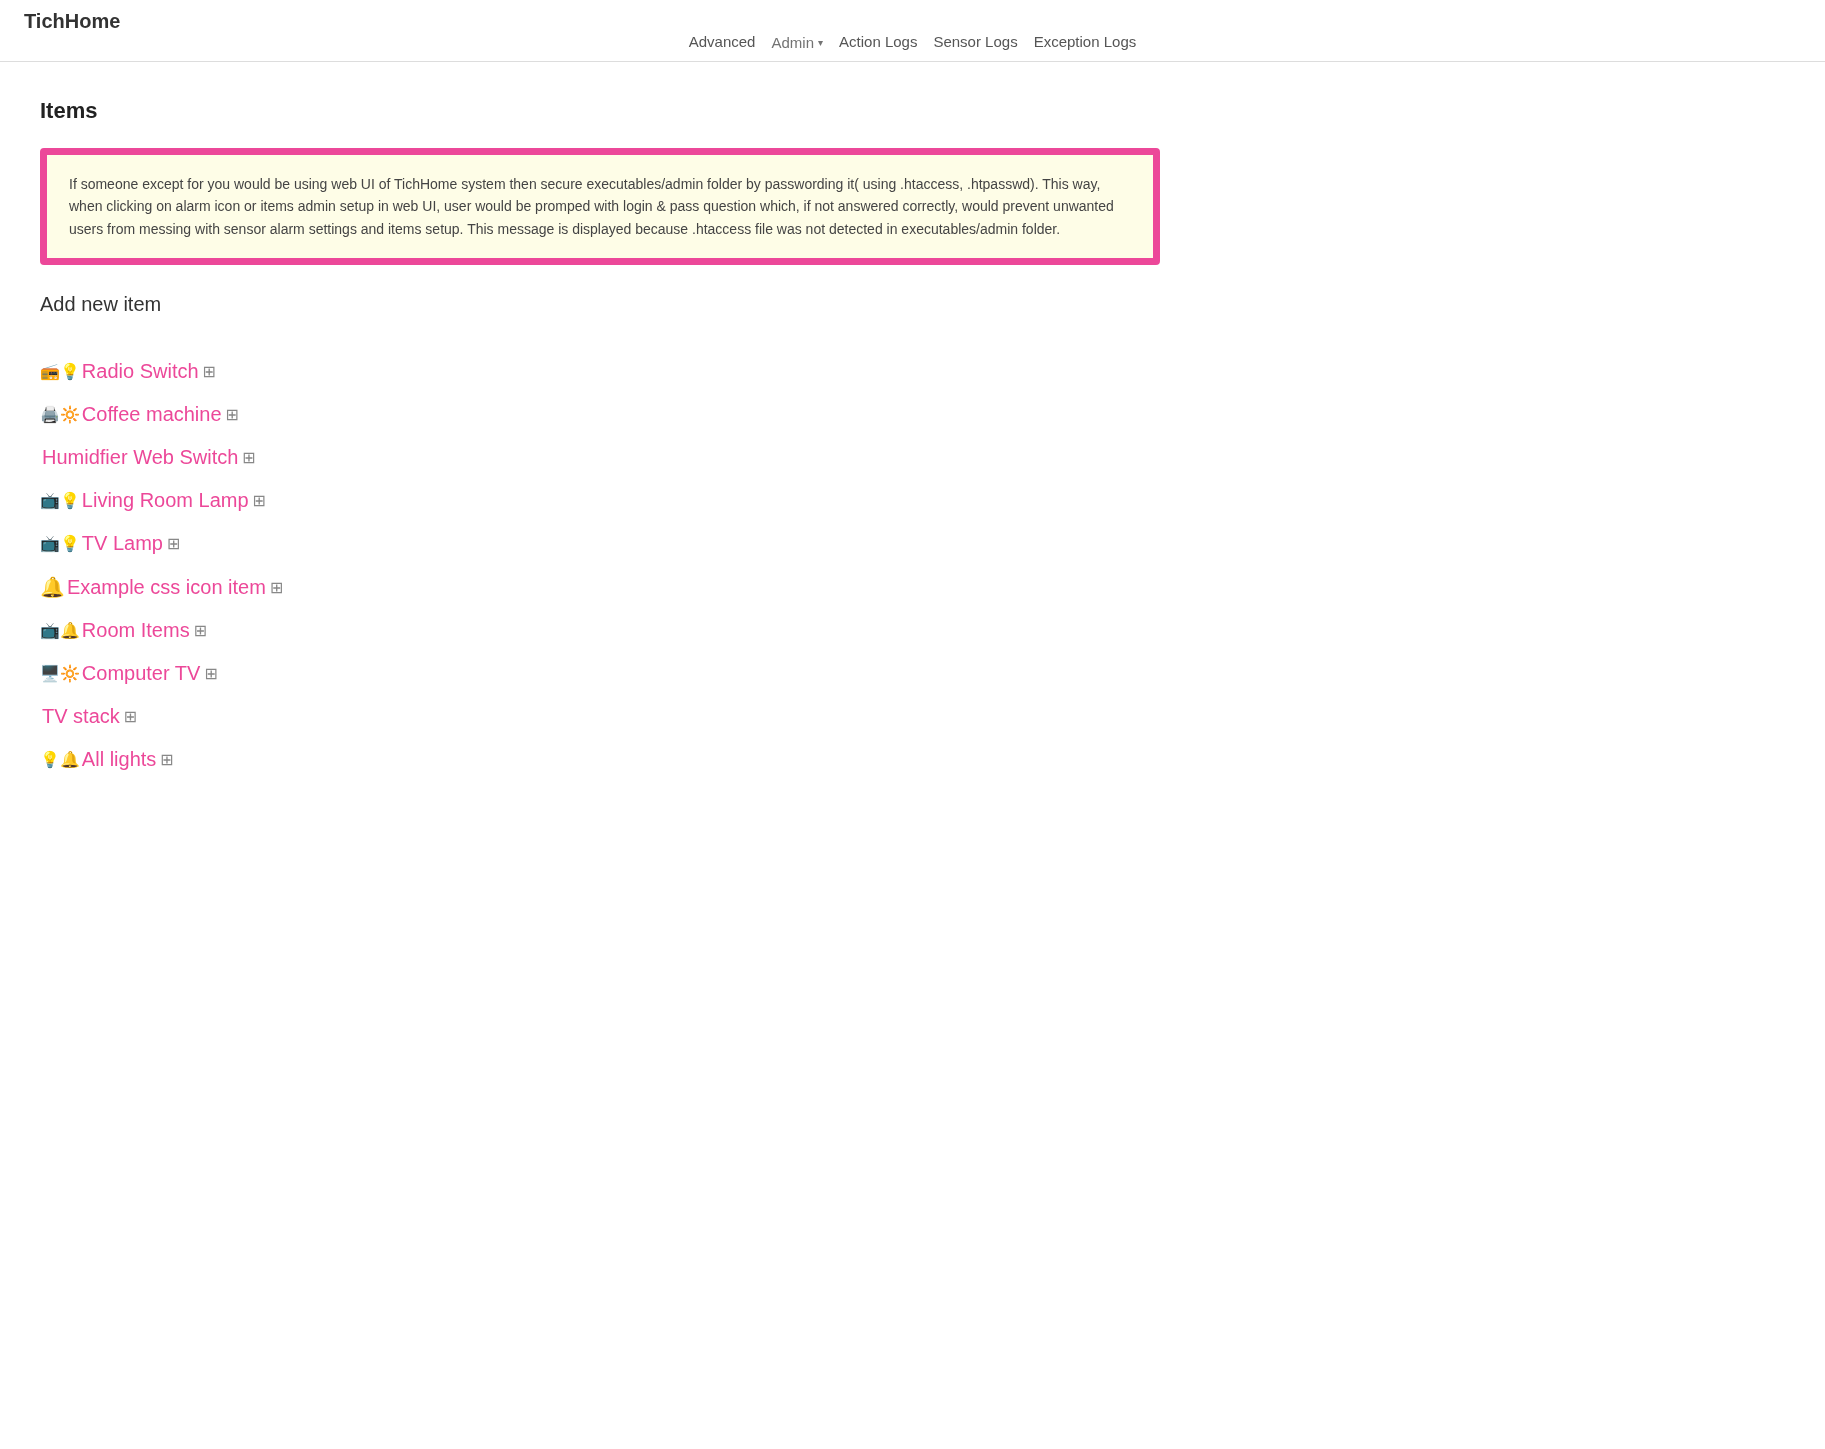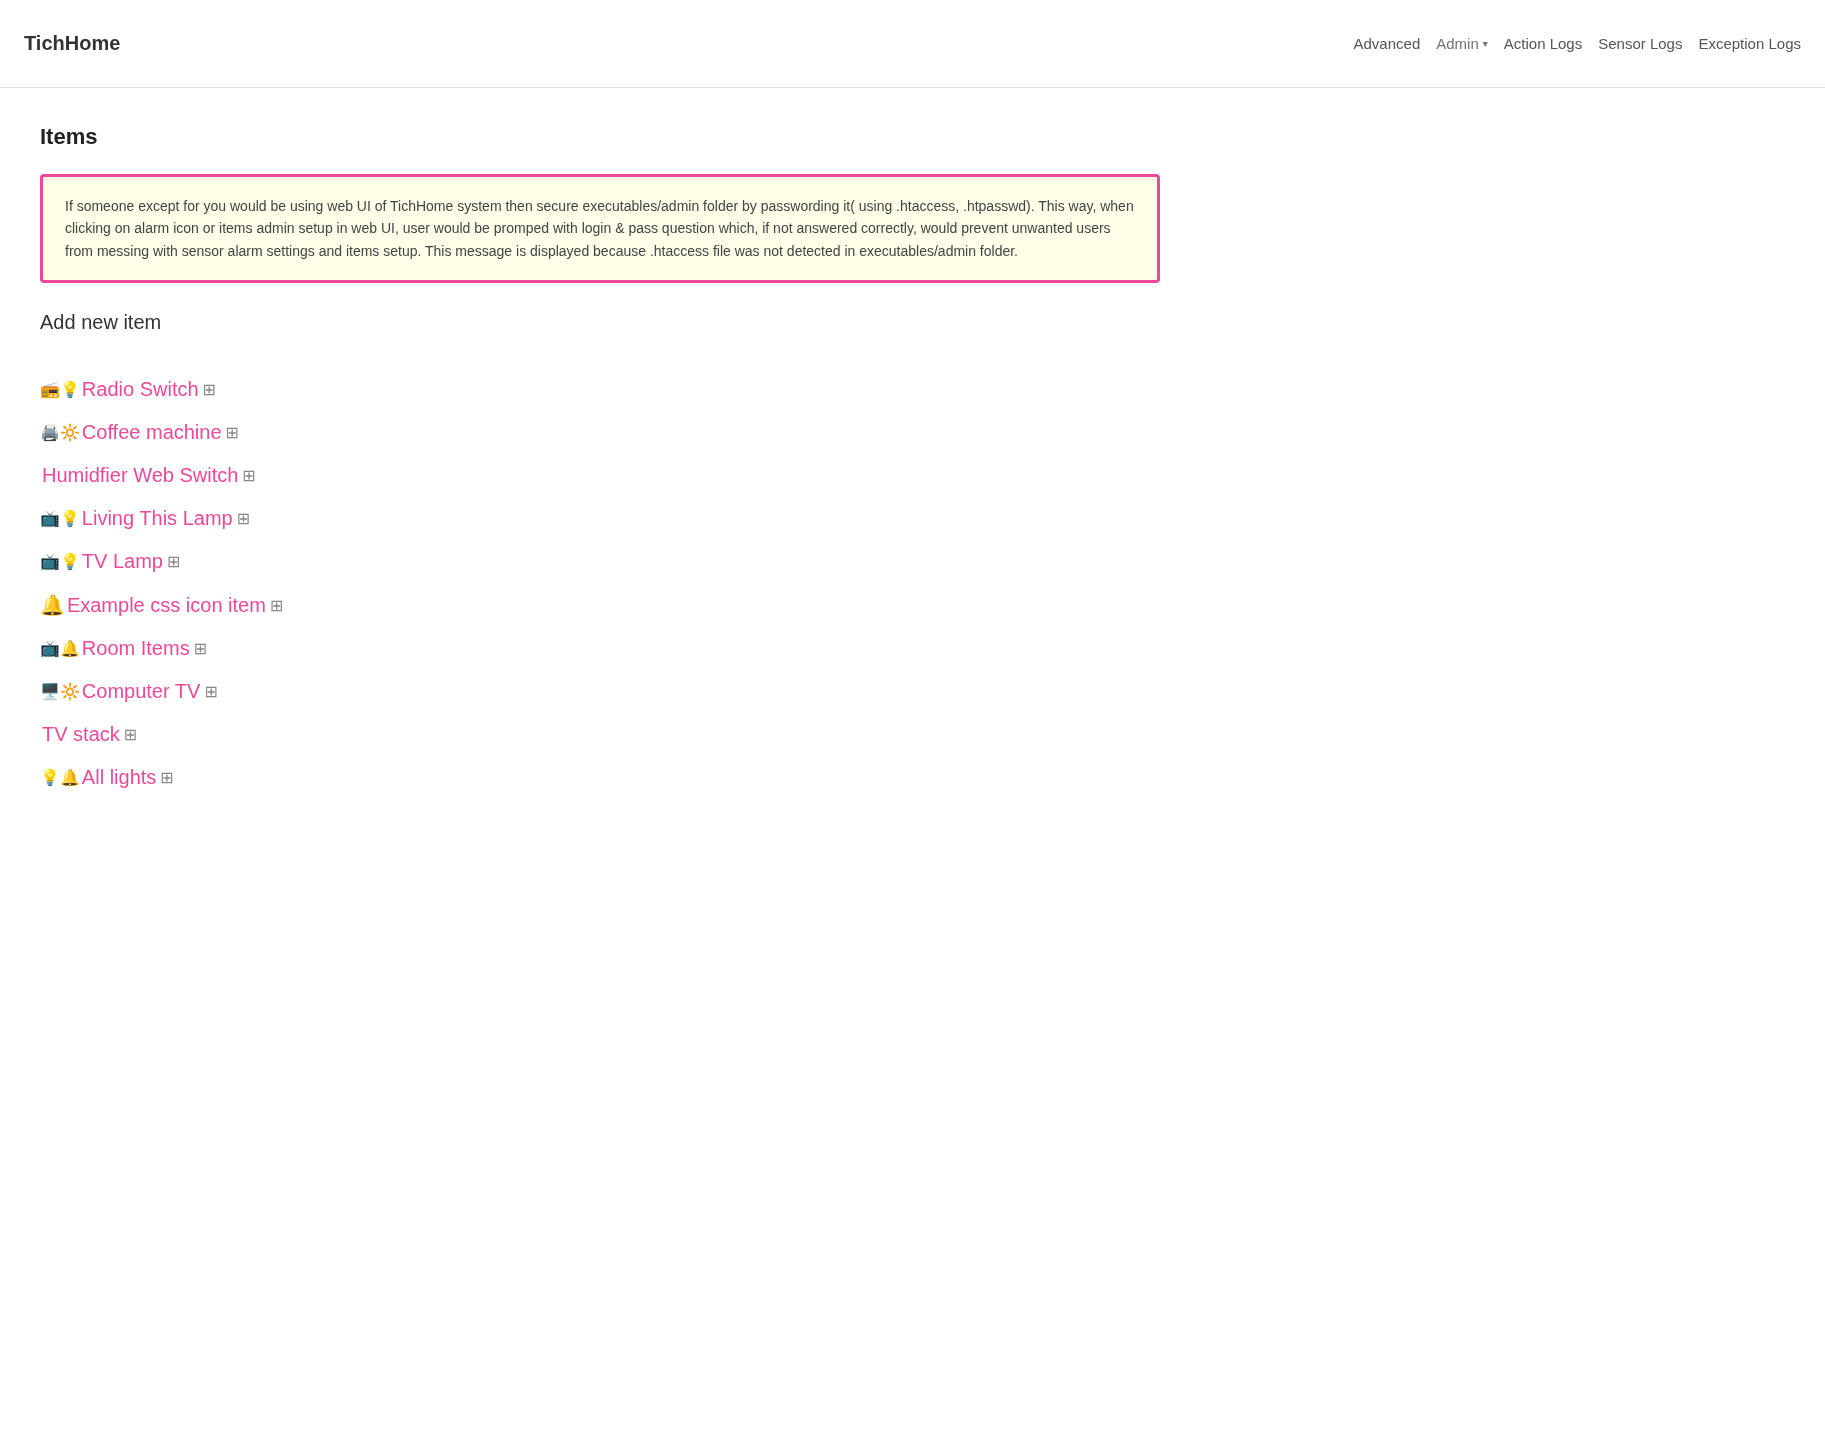--- a/index.html
+++ b/index.html
@@ -11,23 +11,24 @@
     body {
       font-family: Arial, sans-serif;
       font-size: 16px;
       color: #222;
       background: #fff;
     }
 
     nav {
       display: flex;
       align-items: center;
-      padding: 32px 24px;
+      padding: 10px 24px;
       border-bottom: 1px solid #ddd;
       background: #fff;
+      flex-direction: column;
     }
 
     .nav-brand {
       font-size: 20px;
       font-weight: bold;
       color: #333;
       margin-right: auto;
     }
 
     .nav-links {
@@ -62,21 +63,21 @@
     }
 
     .page-title {
       font-size: 22px;
       font-weight: bold;
       margin-bottom: 24px;
     }
 
     .warning-box {
       background: #fefde7;
-      border: 3px solid #ec4899;
+      border: 7px solid #ec4899;
       border-radius: 4px;
       padding: 18px 22px;
       margin-bottom: 28px;
       font-size: 14px;
       line-height: 1.6;
       color: #444;
     }
 
     .add-new-item {
       font-size: 20px;
@@ -177,21 +178,21 @@
       <li class="item-row">
       <span class="item-icons"></span>
       <span class="item-name">Humidfier Web Switch</span>
       <span class="item-settings" title="Settings">⊞</span>
     </li>
       <li class="item-row">
       <span class="item-icons">
           <span style="font-size:16px;" title="tv">📺</span>
           <span style="font-size:16px;color:#c8a000;" title="bulb">💡</span>
         </span>
-      <span class="item-name">Living This Lamp</span>
+      <span class="item-name">Living Room Lamp</span>
       <span class="item-settings" title="Settings">⊞</span>
     </li>
       <li class="item-row">
       <span class="item-icons">
           <span style="font-size:16px;" title="tv">📺</span>
           <span style="font-size:16px;color:#c8a000;" title="bulb">💡</span>
         </span>
       <span class="item-name">TV Lamp</span>
       <span class="item-settings" title="Settings">⊞</span>
     </li>

